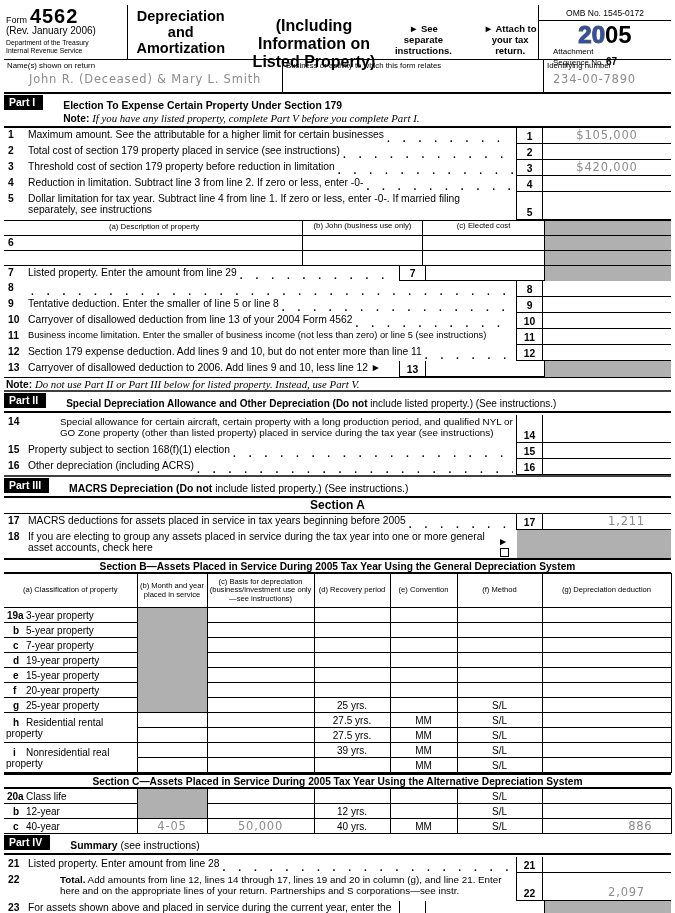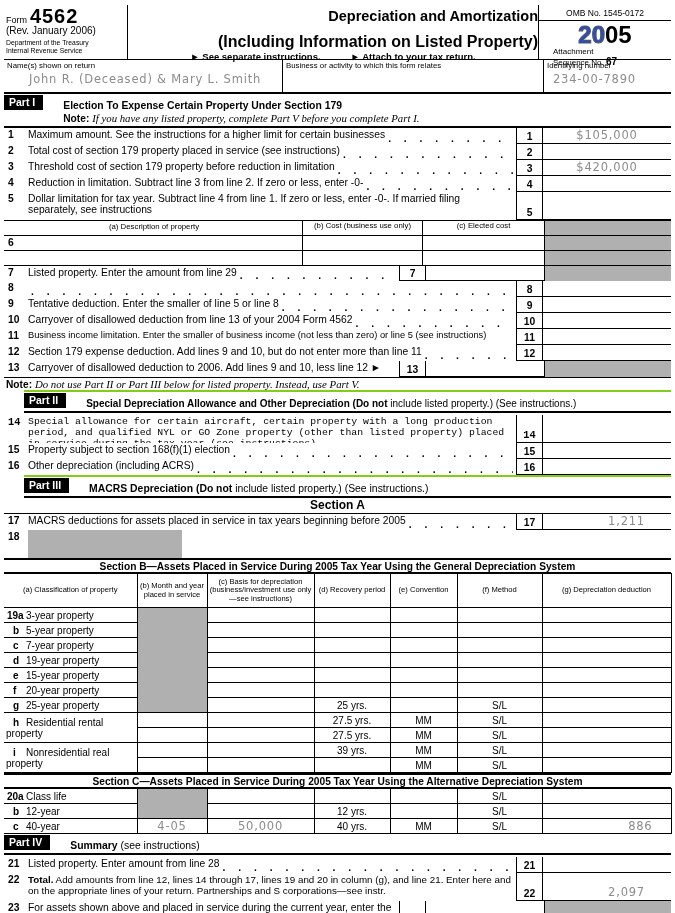--- a/index.html
+++ b/index.html
@@ -11,21 +11,21 @@
   }
   .page { width:675px; height:913px; padding:5px 4px 0 4px; background:#fff; position:relative; }
 
   
   .hdr { display:flex; border-bottom:1px solid #000; height:55px; }
   .hdr-left { width:124px; border-right:1.5px solid #000; padding:2px 2px 0 2px; }
   .form-word { font-size:9px; display:inline-block; vertical-align:bottom; }
   .form-num { font-size:20px; font-weight:bold; letter-spacing:1px; display:inline-block; line-height:0.9; }
   .rev { font-size:10px; margin-top:0px; }
   .dept { font-size:6.8px; line-height:1.15; margin-top:3px; }
-  .hdr-mid { flex:1; text-align:right; padding-top:3px; display:flex; flex-direction:column; }
+  .hdr-mid { flex:1; text-align:center; padding-top:3px; display:flex; flex-direction:row; }
   .t1 { font-size:14.5px; font-weight:bold; }
   .t2 { font-size:16px; font-weight:bold; margin-top:9px; }
   .t3 { font-size:9.5px; font-weight:bold; margin-top:auto; padding-bottom:3px; display:flex; justify-content:center; gap:30px; }
   .hdr-right { width:133px; border-left:1.5px solid #000; text-align:center; }
   .omb { font-size:8.5px; padding:3px 0 2px 0; border-bottom:1px solid #000; }
   .year { font-size:24px; font-weight:bold; line-height:1; margin-top:2px; }
   .y-out { color:#1d4ed8; -webkit-text-stroke:1.2px #555; }
   .attach { font-size:8px; text-align:left; padding-left:14px; line-height:1.15; }
   .attach b { font-size:10px; }
 
@@ -35,21 +35,21 @@
   .who-name { width:278px; }
   .who-biz  { width:262px; border-left:1px solid #000; border-right:1px solid #000; }
   .who-id   { flex:1; }
   .lbl { font-size:7.8px; }
   .hw { font-family:"DejaVu Sans", sans-serif; color:#8c8c8c; letter-spacing:0.8px; font-size:11.5px; }
   .who .hw { margin:2px 0 0 22px; display:block; }
   .who-id .hw { margin-left:6px; }
 
   
   .pbar { display:flex; align-items:flex-start; border-bottom:2px solid #000; padding:1px 0 2px 0; }
-  .pbar2 { border-top:2px solid #84cc16;margin-left:20px; }
+  .pbar2 { border-top:2px solid #404040; }
   .plabel { background:#000; color:#fff; font-weight:bold; font-size:10.5px; padding:1px 8px 2px 5px; margin-right:20px; white-space:nowrap; }
   .ptitle { font-weight:bold; font-size:10.4px; padding-top:5px; }
   .ptitle .reg { font-weight:normal; }
   .pnote { font-size:10.2px; margin-top:1px; }
   .pnote i { font-family:"Liberation Serif", serif; font-size:10.8px; }
 
   
   .fline { display:flex; align-items:stretch; height:16px; }
   .fline.h2 { height:28px; }
   .ln { width:24px; font-weight:bold; padding:1px 0 0 4px; flex:none; }
@@ -58,21 +58,21 @@
   .dots { flex:1; overflow:hidden; white-space:nowrap; text-align:right; font-weight:bold; letter-spacing:5px; margin:0 3px; align-self:flex-end; }
   .dots::after { content:". . . . . . . . . . . . . . . . . . . . . . . . . . . . . . . . . . . ."; }
   .rb { display:flex; flex:none; border-left:1.5px solid #000; }
   .nb { width:26px; border-right:1.5px solid #000; border-bottom:1px solid #000; font-weight:bold; text-align:center; display:flex; align-items:flex-end; justify-content:center; padding-bottom:1px; }
   .vb { width:128px; border-bottom:1px solid #000; display:flex; align-items:flex-end; justify-content:center; padding-bottom:1px; }
   .vb.v-right { justify-content:flex-end; padding-right:26px; }
   .vb-mid { width:119px; border-bottom:1px solid #000; border-right:1.5px solid #000; }
   .grayblk { width:126px; background:#b0b0b0; flex:none; }
   .grayblk.wide { width:154px; }
   .small-txt { font-size:9.3px; }
-  .mid-txt { font-size:9.8px; }
+  .mid-txt { font-size:9.8px;margin-left:32px; }
 
   
   .t6 { border-top:1.5px solid #000; }
   .t6row { display:flex; }
   .t6a { width:299px; border-right:1px solid #000; padding:1px 2px 0 4px; }
   .t6b { width:120px; border-right:1px solid #000; }
   .t6c { width:122px; border-right:1px solid #000; }
   .t6h { height:14px; font-size:7.8px; text-align:center; }
   .t6d { height:15px; border-top:1px solid #000; }
   .t6gray { flex:1; background:#b0b0b0; }
@@ -150,21 +150,21 @@
     <span class="plabel">Part I</span>
     <div>
       <div class="ptitle">Election To Expense Certain Property Under Section 179</div>
       <div class="pnote"><b>Note:</b> <i>If you have any listed property, complete Part V before you complete Part I.</i></div>
     </div>
   </div>
 
   <div class="fline">
     <span class="ln">1</span>
     <span class="lt">
-        <span class="txt">Maximum amount. See the instructions for a higher limit for certain businesses</span>
+        <span class="txt">Maximum amount. See the attributable for a higher limit for certain businesses</span>
         <span class="dots"></span>
       </span>
     <span class="rb">
         <span class="nb">1</span>
         <span class="vb hw">$105,000</span>
       </span>
   </div>
   <div class="fline">
     <span class="ln">2</span>
     <span class="lt">
@@ -206,21 +206,21 @@
       </span>
     <span class="rb">
         <span class="nb">5</span>
         <span class="vb hw"></span>
       </span>
   </div>
 
   <div class="t6">
     <div class="t6row t6h">
       <span class="t6a">(a) Description of property</span>
-      <span class="t6b">(b) Cost (business use only)</span>
+      <span class="t6b">(b) John (business use only)</span>
       <span class="t6c">(c) Elected cost</span>
       <span class="t6gray"></span>
     </div>
     <div class="t6row t6d">
       <span class="t6a"><b>6</b></span>
       <span class="t6b"></span>
       <span class="t6c"></span>
       <span class="t6gray"></span>
     </div>
     <div class="t6row t6d">
@@ -310,21 +310,21 @@
       </span>
   </div>
 
   <div class="note-line"><b>Note:</b> <i>Do not use Part II or Part III below for listed property. Instead, use Part V.</i></div>
 
   <div class="pbar pbar2">
     <span class="plabel">Part II</span>
     <div class="ptitle" style="font-size:10px;"><span>Special Depreciation Allowance and Other Depreciation</span> <span>(Do not</span><span class="reg"> include listed property.) (See instructions.)</span></div>
   </div>
 
-  <div class="fline h2" style="margin-top:2px;font-family:Liberation Mono, monospace;">
+  <div class="fline h2" style="margin-top:2px;">
     <span class="ln">14</span>
     <span class="lt mid-txt">
         <span class="txt">Special allowance for certain aircraft, certain property with a long production period, and qualified NYL or GO Zone property (other than listed property) placed in service during the tax year (see instructions)</span>
       </span>
     <span class="rb">
         <span class="nb">14</span>
         <span class="vb hw"></span>
       </span>
   </div>
   <div class="fline">
@@ -364,20 +364,25 @@
         <span class="dots"></span>
       </span>
     <span class="rb">
         <span class="nb">17</span>
         <span class="vb v-right hw">1,211</span>
       </span>
   </div>
 
   <div class="fline h2">
     <span class="ln">18</span>
+    <span class="lt">
+        <span class="txt">If you are electing to group any assets placed in service during the tax year into one or more general asset accounts, check here</span>
+        <span class="dots" style="flex:1;"></span>
+        <span style="align-self:flex-end;"><span class="arr">►</span><span class="chk"></span></span>
+      </span>
     <span class="rb" style="border-left:none;">
         <span class="grayblk wide"></span>
       </span>
   </div>
 
   <div class="sec-title">Section B—Assets Placed in Service During 2005 Tax Year Using the General Depreciation System</div>
 
   <table style="border-top:none;">
     <colgroup>
         <col style="width:133px">

